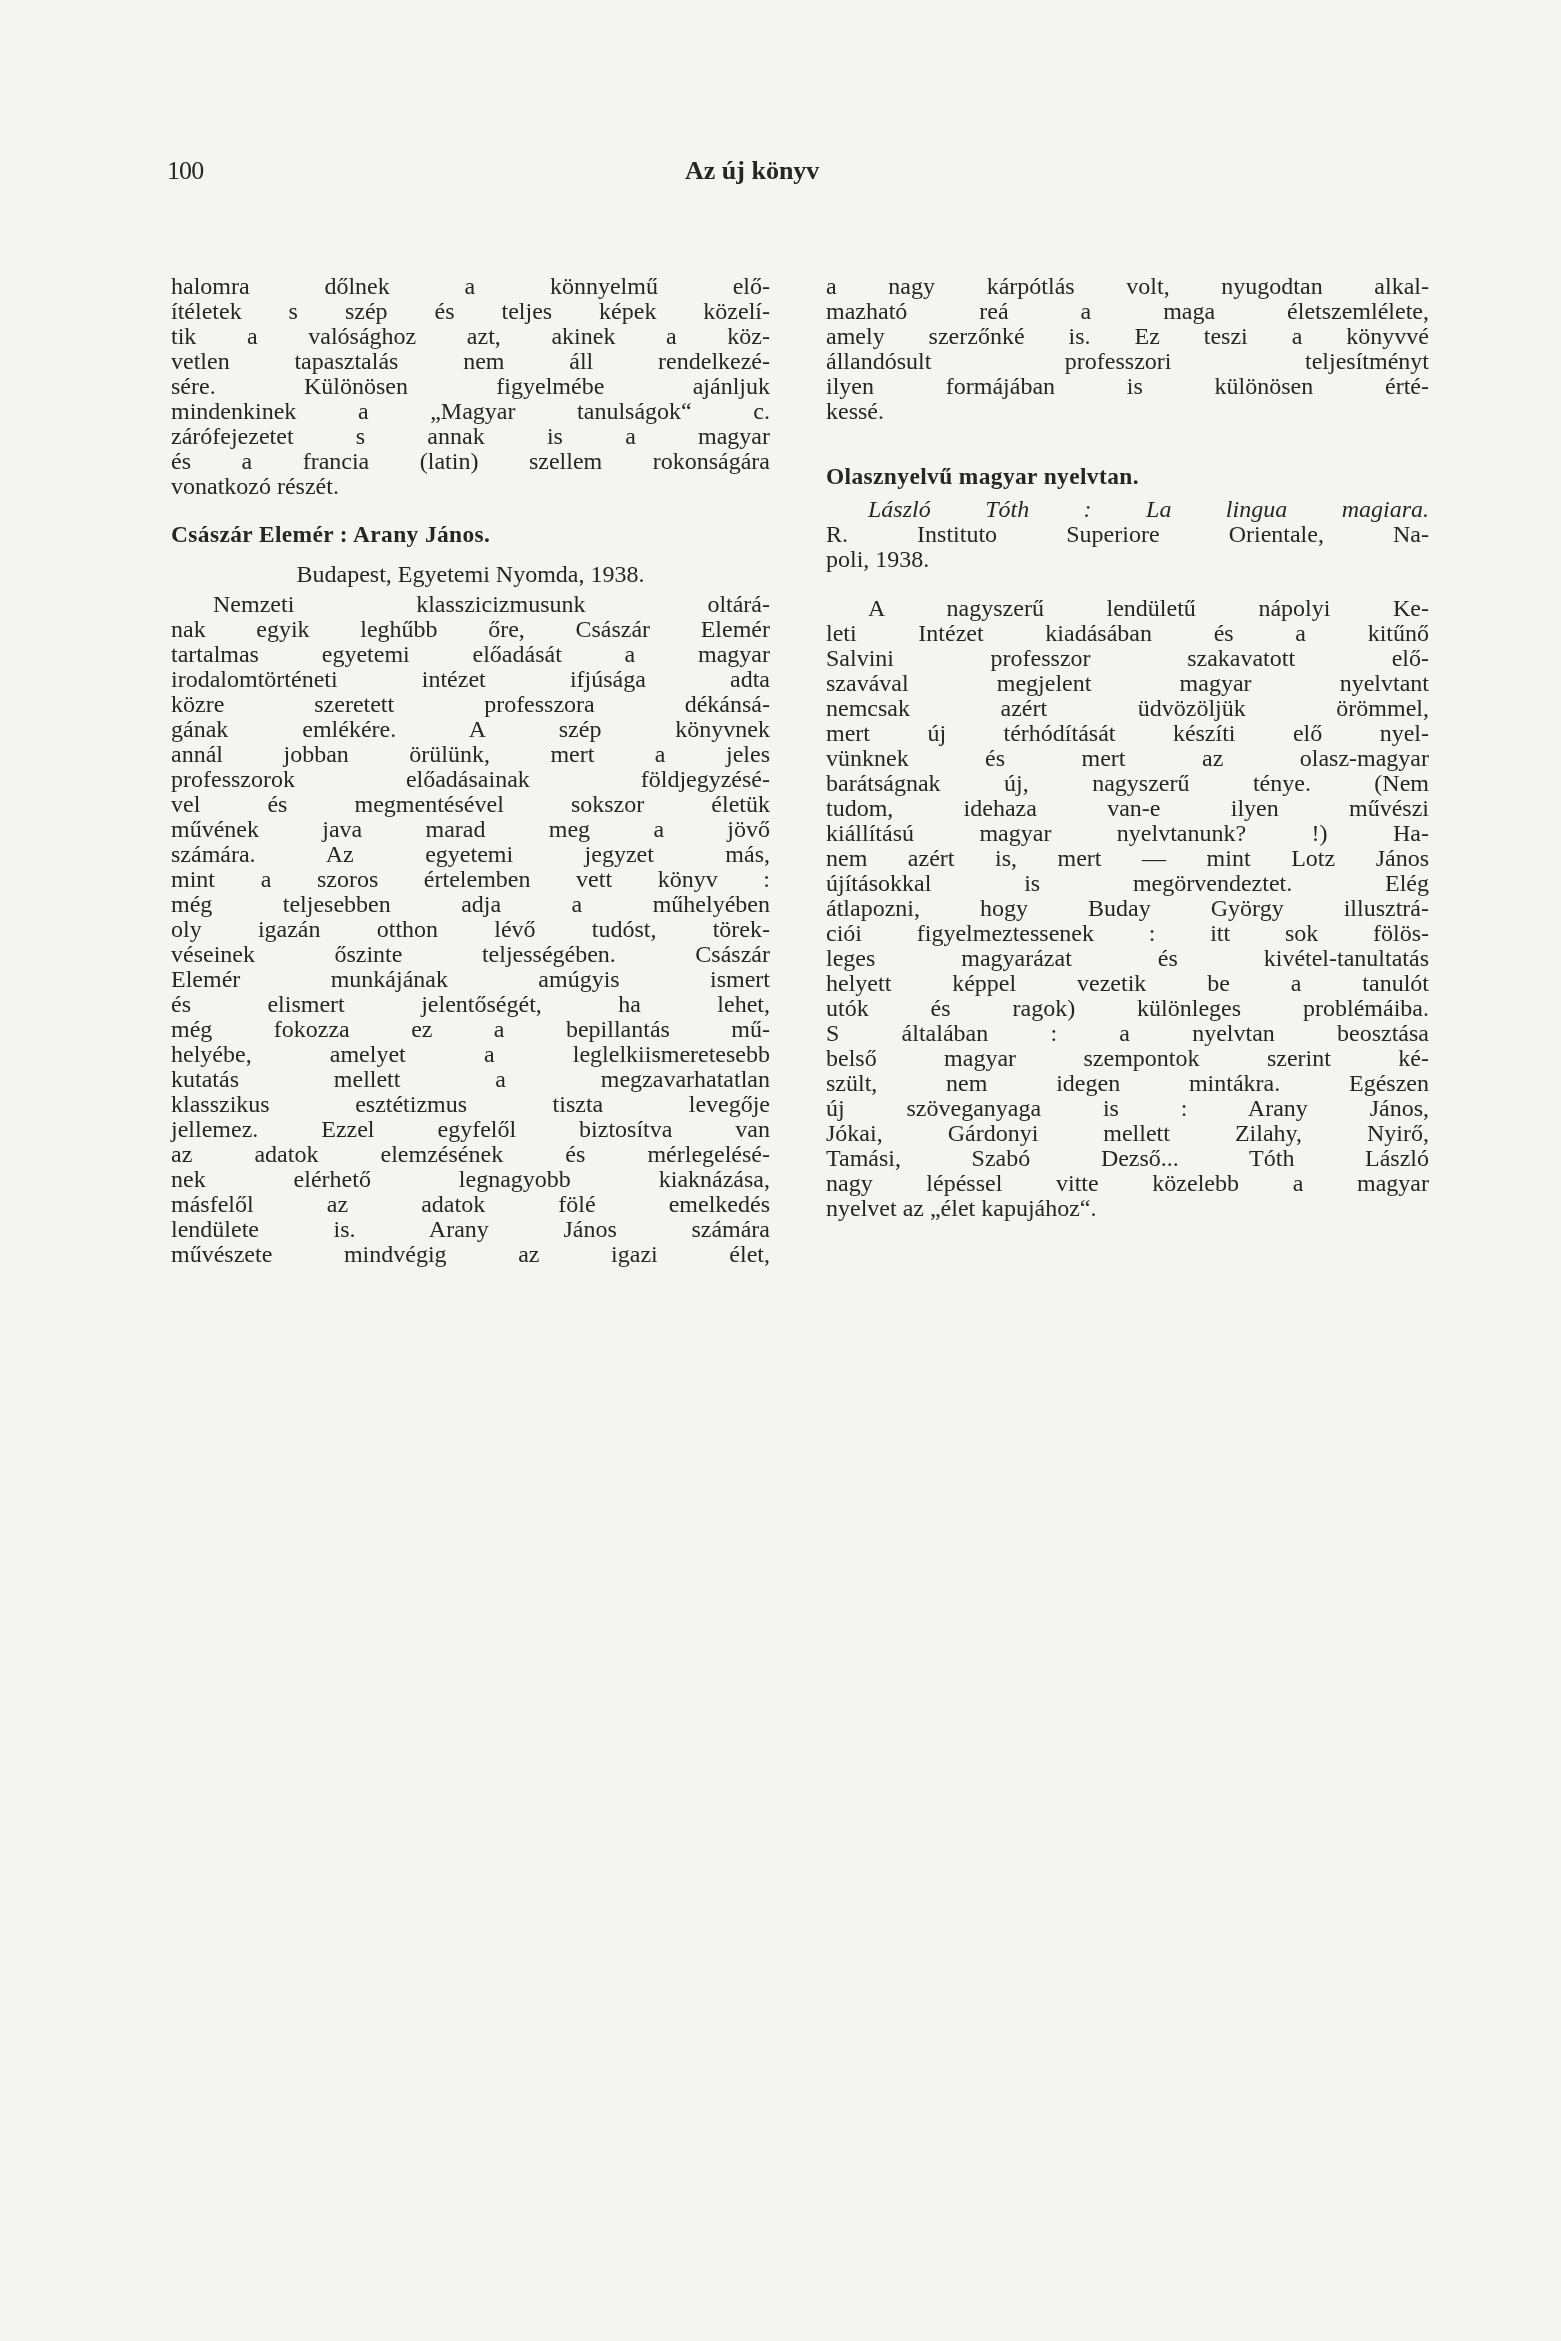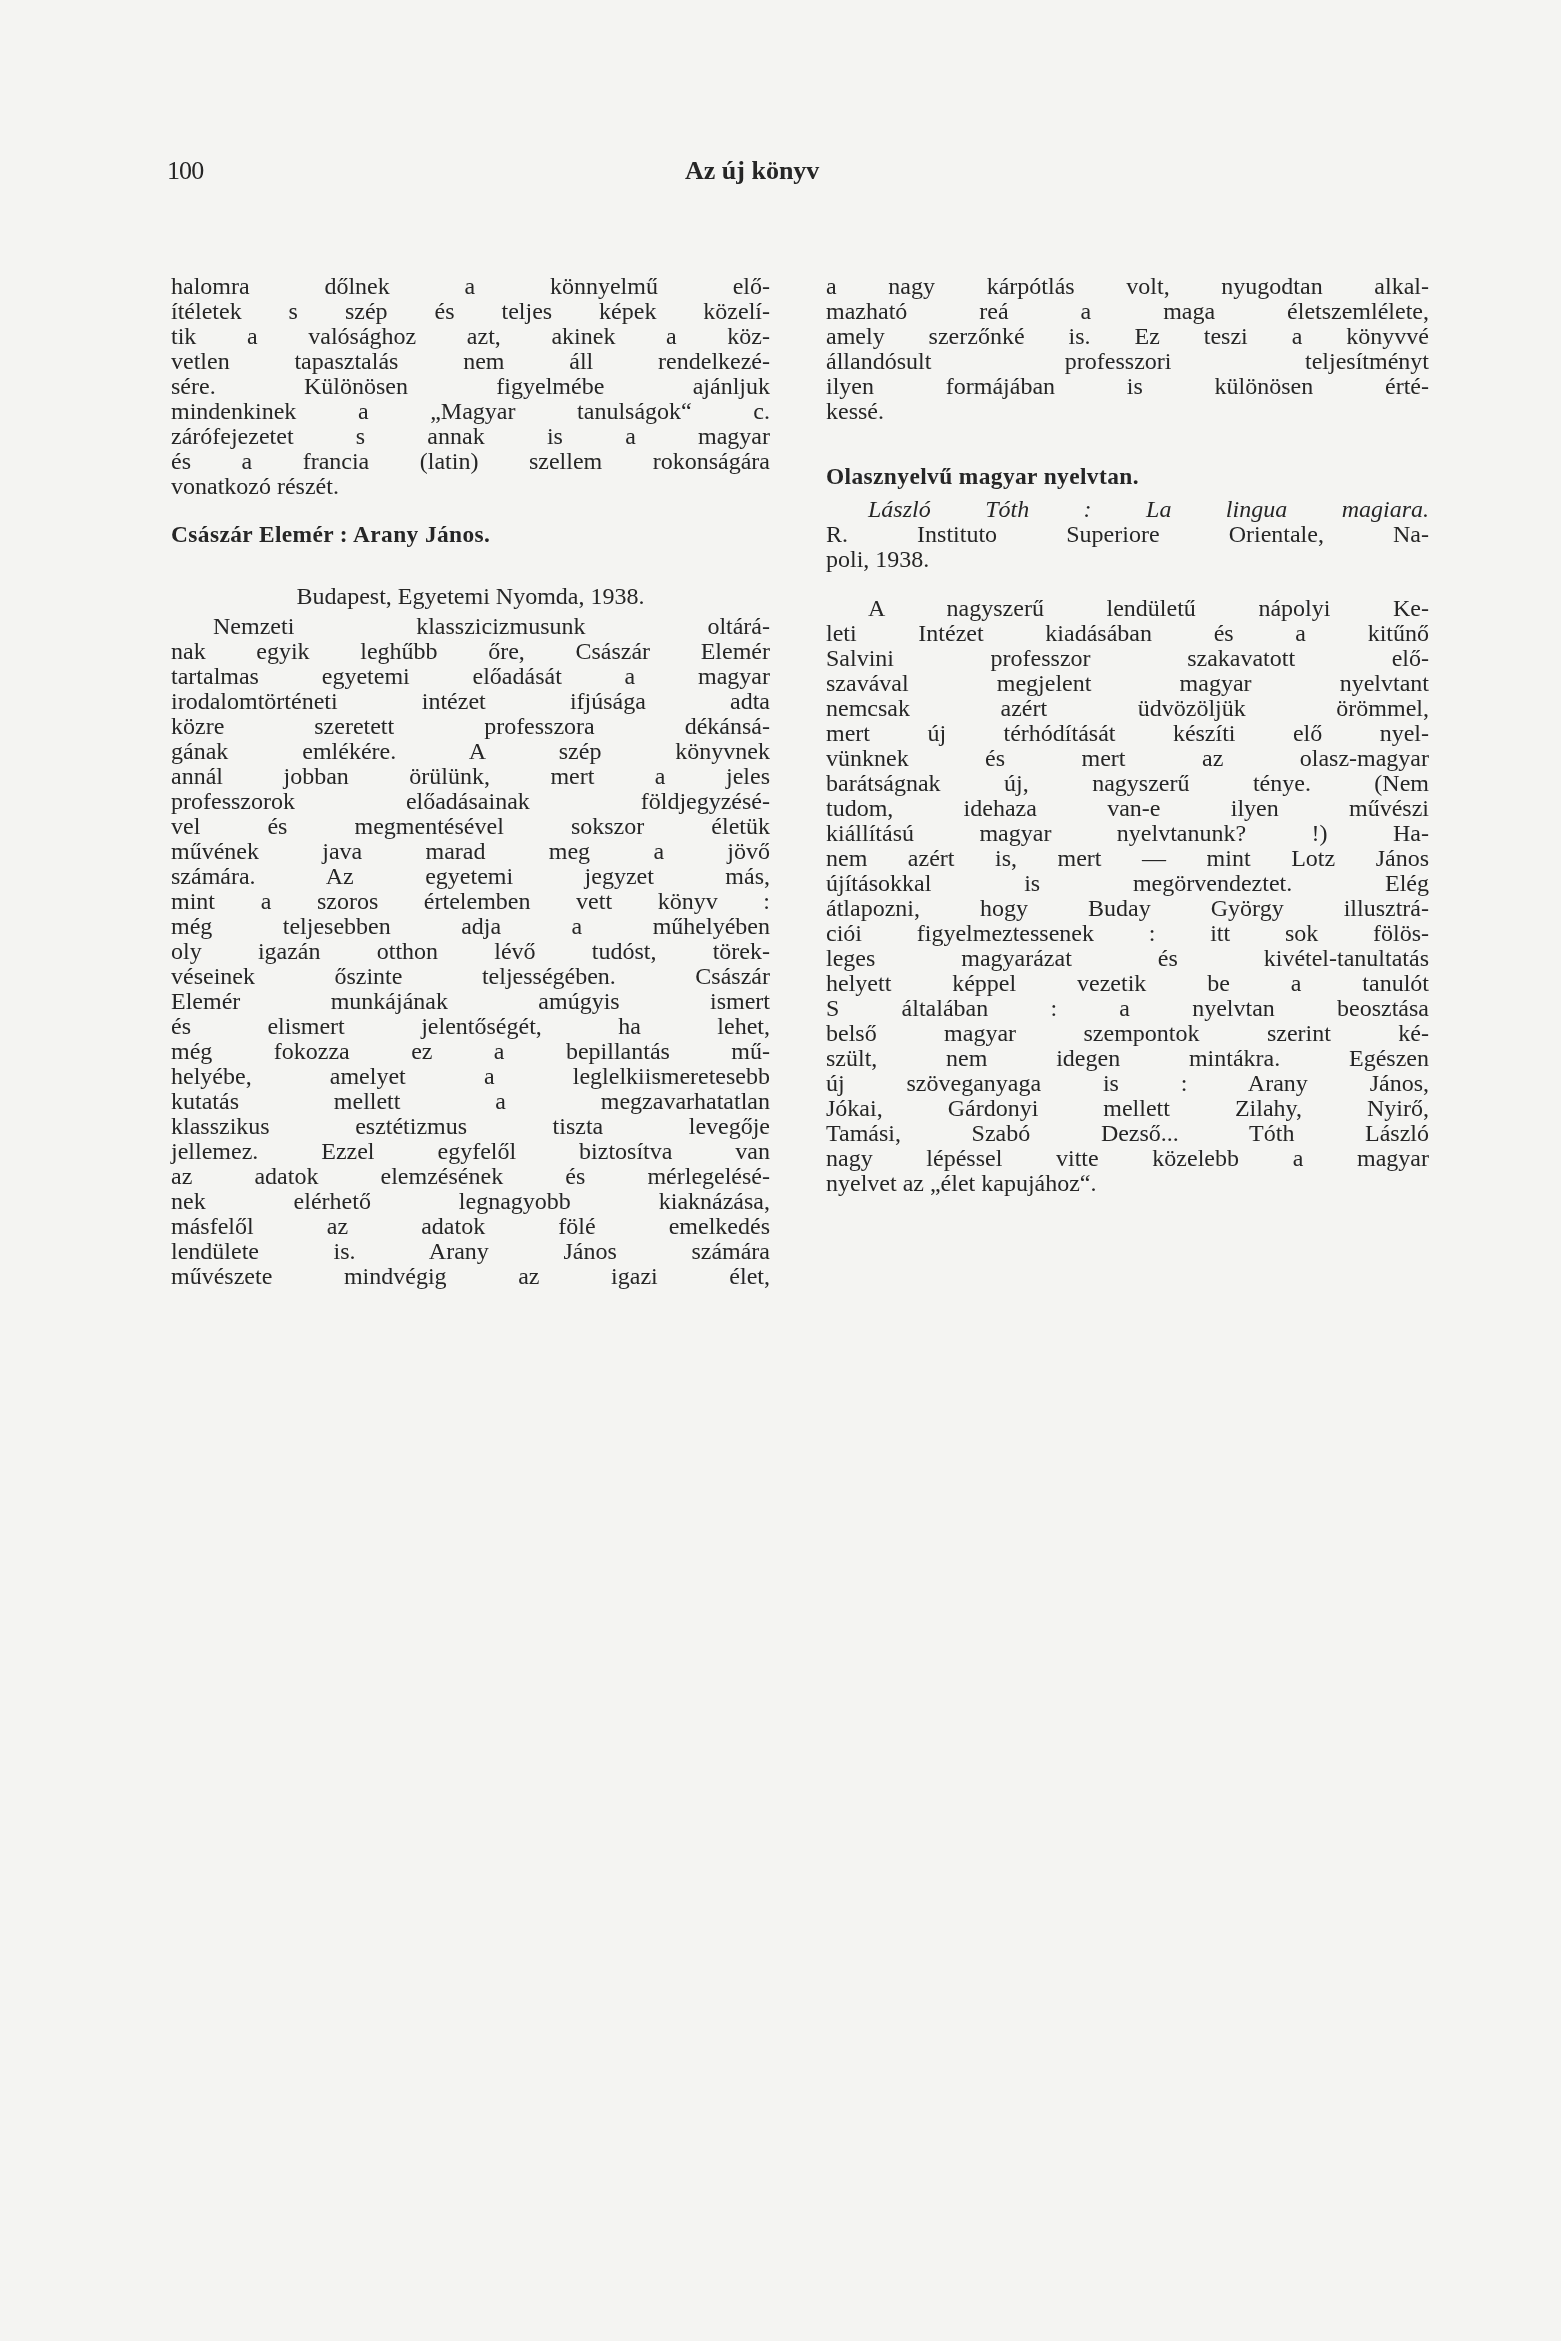--- a/index.html
+++ b/index.html
@@ -14,21 +14,21 @@
   .col-right { left:826px; width:603px; }
   .line {
     display:block; height:25px; line-height:25px; font-size:24px;
     text-align:justify; text-align-last:justify; white-space:nowrap; overflow:visible;
   }
   .line.last { text-align-last:left; }
   .line.indent { padding-left:42px; }
   .gap { height:21px; }
   .heading { text-align:left; font-weight:bold; font-size:23.4px; line-height:29.5px; height:29.5px; letter-spacing:0.4px;font-family:Liberation Serif, serif; }
   .heading-gap { height:12px; }
-  .imprint-center { text-align:center; text-align-last:center;margin-top:22px; }
+  .imprint-center { text-align:center; text-align-last:center; }
   .italic { font-style:italic; }
 </style>
 </head>
 <body>
 
 <div>
   <div class="page-num">100</div>
   <div class="running-head">Az új könyv</div>
 
   <div class="col col-left">
@@ -107,20 +107,21 @@
         <div class="line">vünknek és mert az olasz-magyar</div>
         <div class="line">barátságnak új, nagyszerű ténye. (Nem</div>
         <div class="line">tudom, idehaza van-e ilyen művészi</div>
         <div class="line">kiállítású magyar nyelvtanunk? !) Ha-</div>
         <div class="line">nem azért is, mert — mint Lotz János</div>
         <div class="line">újításokkal is megörvendeztet. Elég</div>
         <div class="line">átlapozni, hogy Buday György illusztrá-</div>
         <div class="line">ciói figyelmeztessenek : itt sok fölös-</div>
         <div class="line">leges magyarázat és kivétel-tanultatás</div>
         <div class="line">helyett képpel vezetik be a tanulót</div>
+        <div class="line">utók és ragok) különleges problémáiba.</div>
         <div class="line">S általában : a nyelvtan beosztása</div>
         <div class="line">belső magyar szempontok szerint ké-</div>
         <div class="line">szült, nem idegen mintákra. Egészen</div>
         <div class="line">új szöveganyaga is : Arany János,</div>
         <div class="line">Jókai, Gárdonyi mellett Zilahy, Nyirő,</div>
         <div class="line">Tamási, Szabó Dezső... Tóth László</div>
         <div class="line">nagy lépéssel vitte közelebb a magyar</div>
         <div class="line last">nyelvet az „élet kapujához“.</div>
       </div>
   </div>

